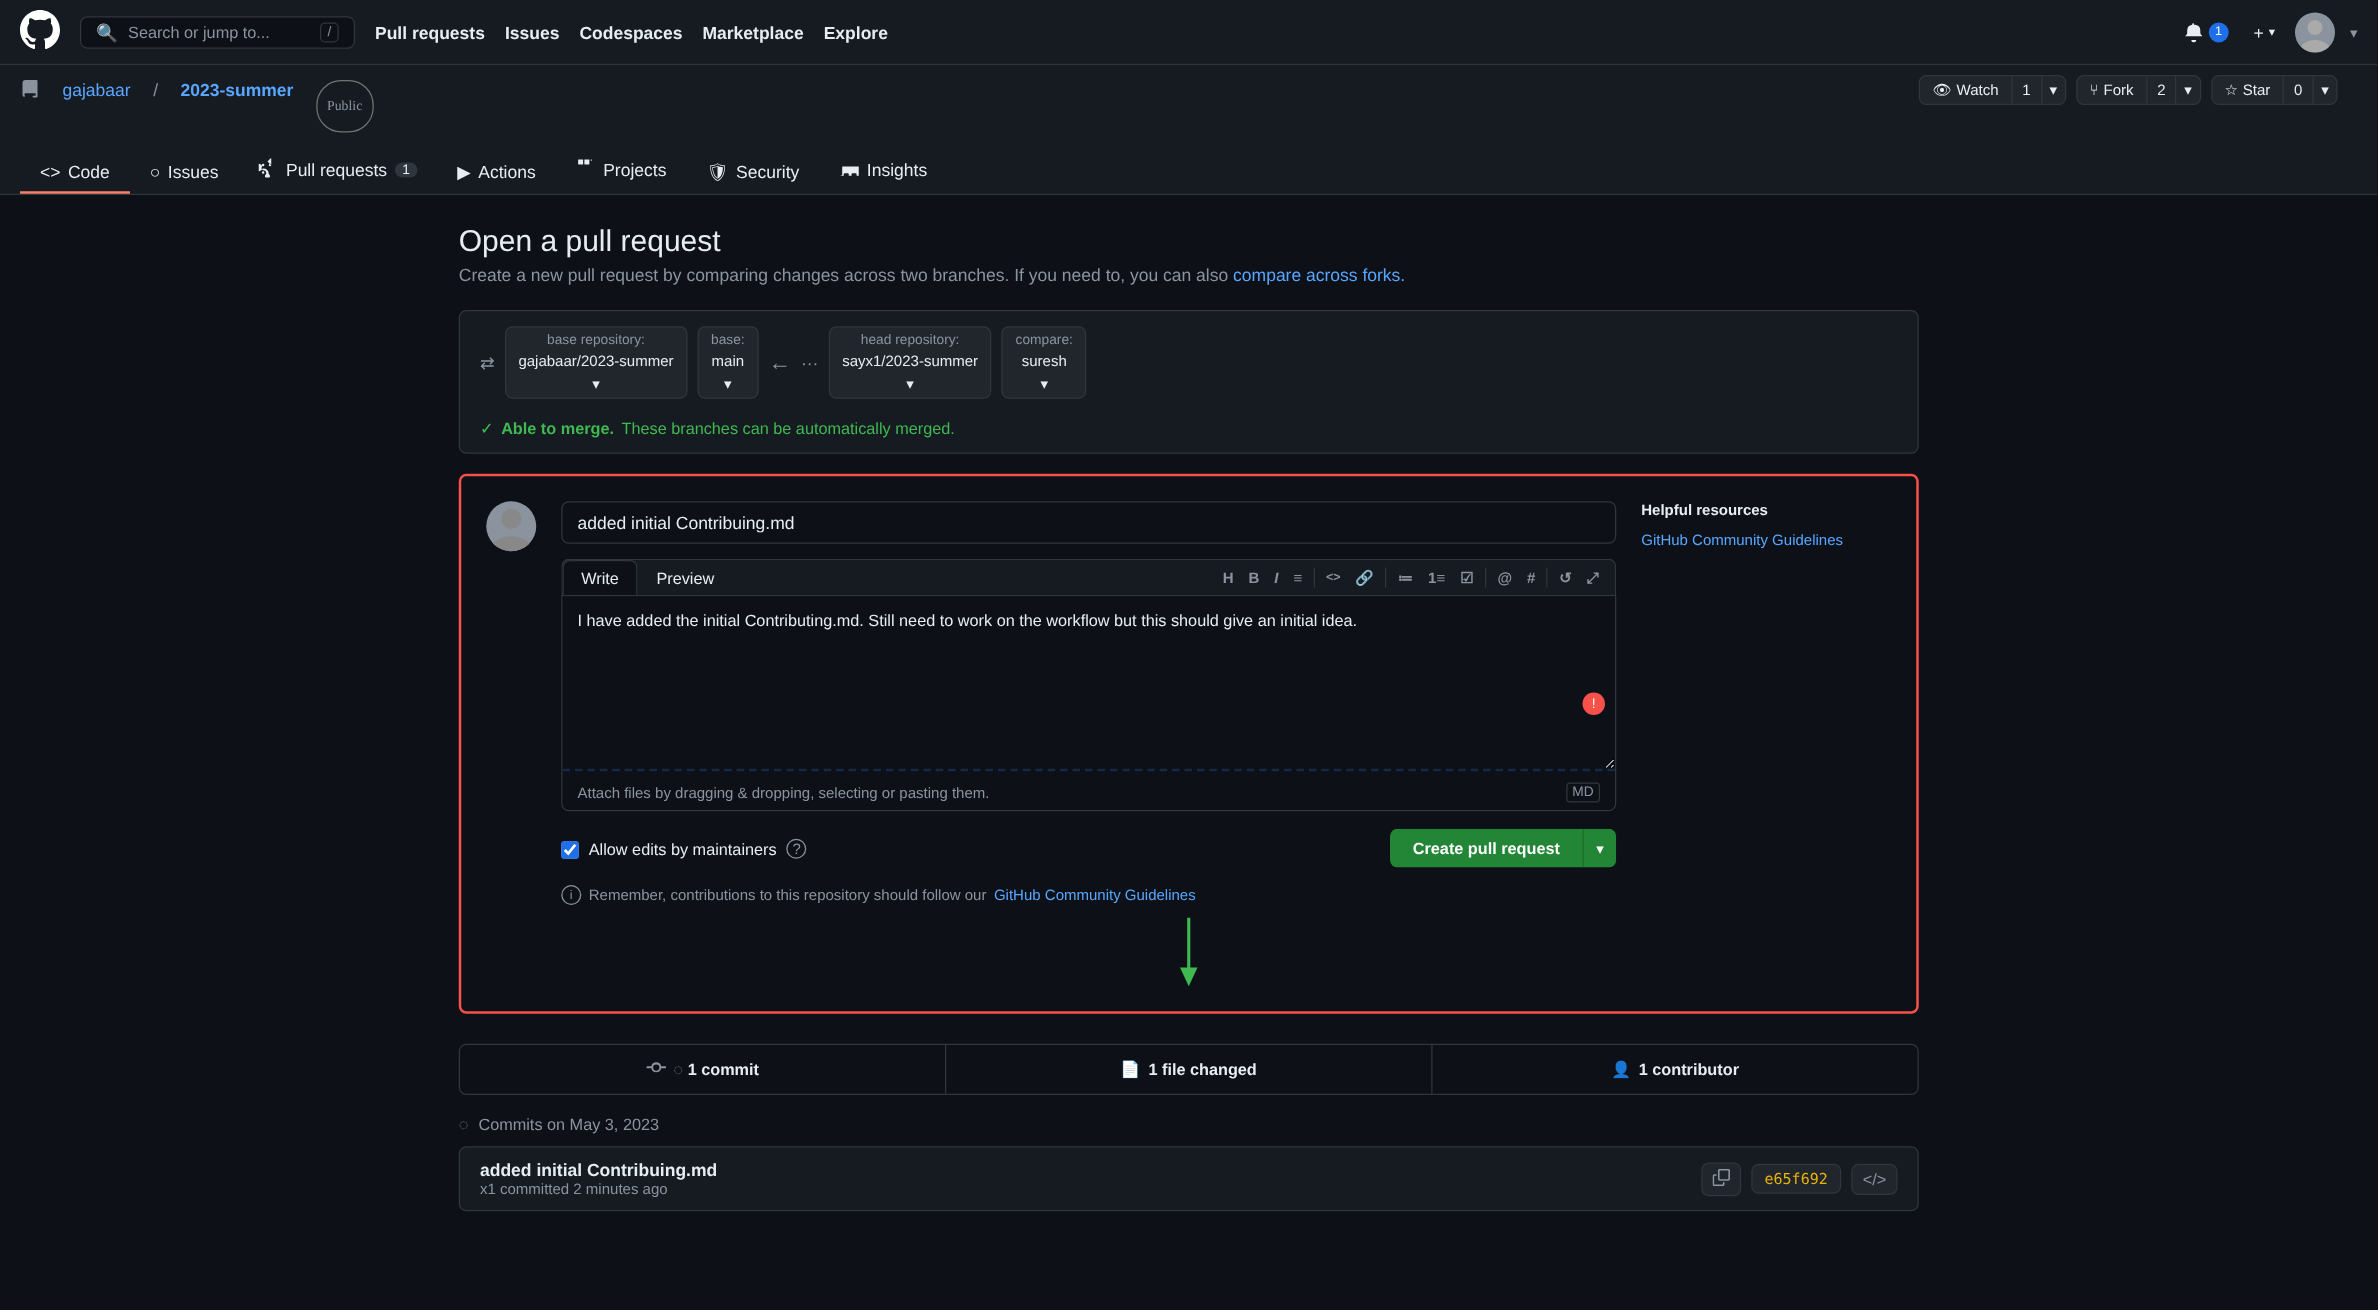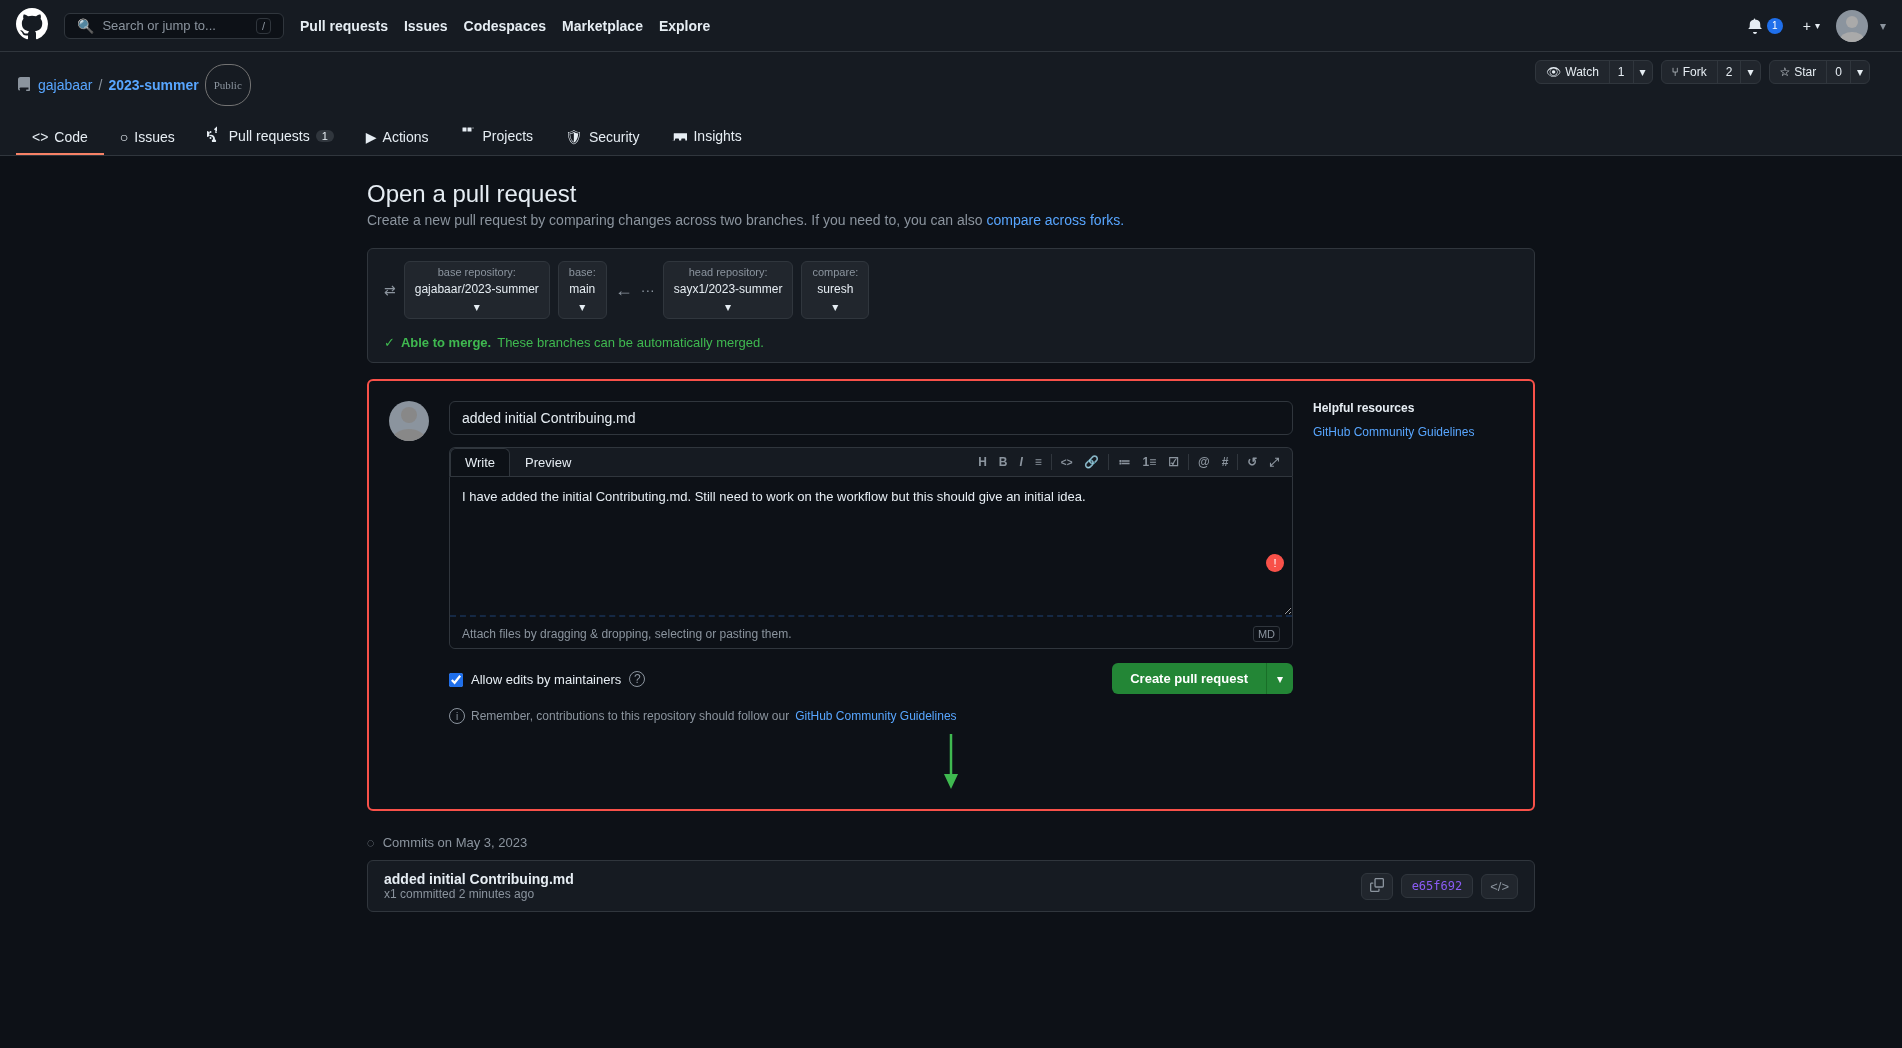--- a/index.html
+++ b/index.html
@@ -93,22 +93,21 @@
     }
 
     
     .repo-header {
       background: #161b22;
       border-bottom: 1px solid #30363d;
       padding: 12px 16px 0 16px;
     }
     .repo-breadcrumb {
       display: flex;
-      align-items: center;
-      gap: 6px;
+      gap: 18px;
       font-size: 14px;
       margin-bottom: 12px;
     }
     .repo-breadcrumb .owner {
       color: #58a6ff;
       text-decoration: none;
     }
     .repo-breadcrumb .sep { color: #8b949e; }
     .repo-breadcrumb .repo-name {
       color: #58a6ff;
@@ -473,21 +472,21 @@
     .commit-actions {
       display: flex;
       align-items: center;
       gap: 8px;
     }
     .commit-hash-btn {
       background: #21262d;
       border: 1px solid #30363d;
       border-radius: 6px;
       padding: 4px 10px;
-      color: #8b5cf6;
+      color: #eab308;
       font-size: 12px;
       font-family: monospace;
       cursor: pointer;
     }
     .icon-action-btn {
       background: #21262d;
       border: 1px solid #30363d;
       border-radius: 6px;
       padding: 4px 8px;
       color: #8b949e;
@@ -825,20 +824,40 @@
     </div>
 
     <div style="display:flex;justify-content:center;margin-top:10px;">
       <svg width="20" height="55" viewBox="0 0 20 55">
         <line x1="10" y1="0" x2="10" y2="45" stroke="#3fb950" stroke-width="2.5"></line>
         <polygon points="10,55 3,40 17,40" fill="#3fb950"></polygon>
       </svg>
     </div>
   </div>
 
+  <div class="commit-stats">
+    <div class="commit-stat">
+      <span>
+        <svg width="16" height="16" viewBox="0 0 16 16" fill="#8b949e">
+          <path d="M11.93 8.5a4.002 4.002 0 01-7.86 0H.75a.75.75 0 010-1.5h3.32a4.002 4.002 0 017.86 0h3.32a.75.75 0 010 1.5h-3.32zM8 10.5a2.5 2.5 0 100-5 2.5 2.5 0 000 5z"></path>
+        </svg>
+      </span>
+      <span>
+        ◌ <strong>1 commit</strong>
+      </span>
+    </div>
+    <div class="commit-stat">
+      <span>📄</span>
+      <strong>1 file changed</strong>
+    </div>
+    <div class="commit-stat">
+      <span>👤</span>
+      <strong>1 contributor</strong>
+    </div>
+  </div>
 
   <div class="commits-section">
     <div class="commits-date">
       <span>◌</span>
       <span>Commits on May 3, 2023</span>
     </div>
 
     <div class="commit-row">
       <div class="commit-info">
         <div class="commit-message">added initial Contribuing.md</div>

